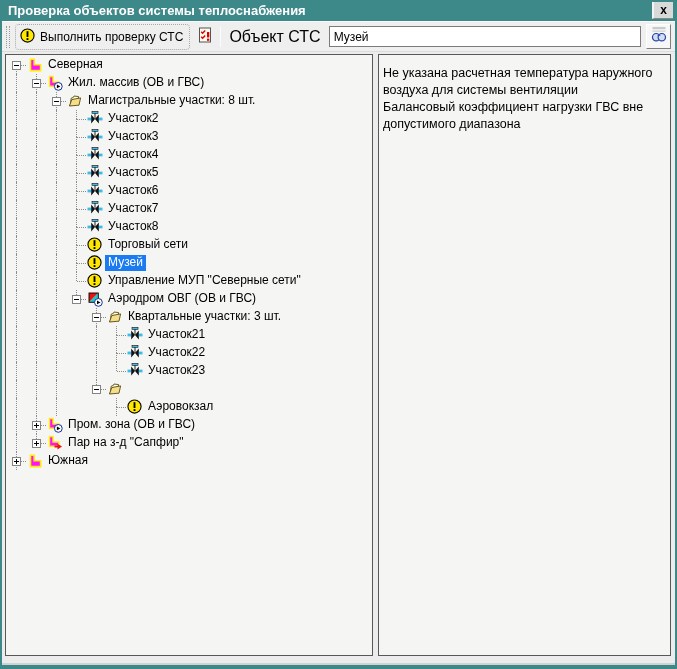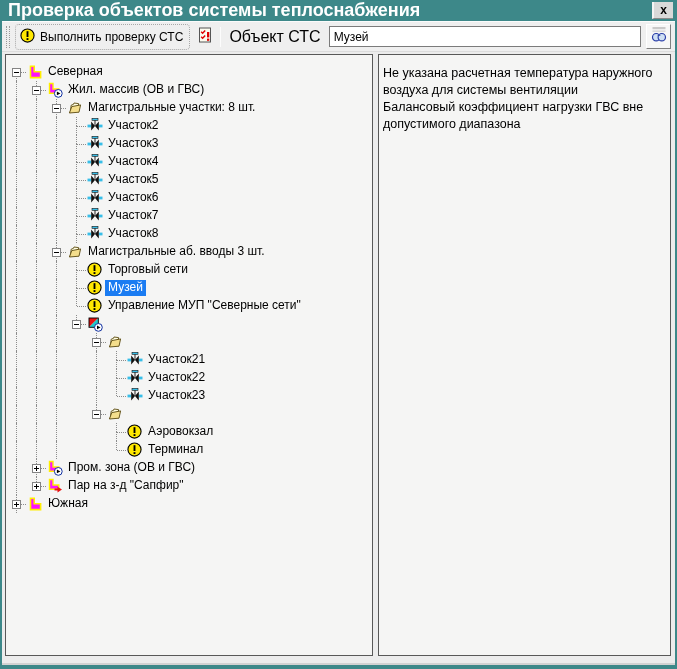--- a/index.html
+++ b/index.html
@@ -5,21 +5,21 @@
   * { margin:0; padding:0; box-sizing:border-box; }
   html,body { width:677px; height:669px; overflow:hidden; }
   body { background:#3D8889; font-family:"Liberation Sans", sans-serif; position:relative; }
 
   .window { position:absolute; top:0; left:2px; right:2px; bottom:4px;
             background:#ECECEC; display:flex; flex-direction:column;
             border-bottom:2px solid #D2D2D2; }
 
   
   .titlebar { height:21px; background:#3D8889; display:flex; align-items:center; flex:none; }
-  .titlebar .title { flex:1; color:#FFFFFF; font-weight:bold; font-size:18px; padding-left:6px;
+  .titlebar .title { flex:1; color:#FFFFFF; font-weight:bold; font-size:13px; padding-left:6px;
                      white-space:nowrap; overflow:hidden; }
   .close-btn { width:21px; height:17px; margin-right:2px; background:#D9D9D9;
                border-left:2px solid #F4F4F4; border-bottom:1px solid #8a8a8a;
                color:#000; font-weight:bold; font-size:12px; line-height:16px;
                text-align:center; cursor:default; }
 
   
   .toolbar { height:31px; background:#EFEFEF; border-top:1px solid #FBFBFB;
              border-bottom:1px solid #DCDCDC; display:flex; align-items:center;
              padding:5px 4px; gap:5px; flex:none; }
@@ -31,21 +31,21 @@
   .obj-label { font-size:16px; padding:0 3px; white-space:nowrap; }
   .obj-input { flex:1; height:21px; border:1px solid #7B7B7B; background:#FFFFFF;
                font-family:"Liberation Sans", sans-serif; font-size:12px; padding:1px 4px; }
   .find-btn { width:25px; height:25px; background:#F7F7F7; border:1px solid #808080;
               border-top-color:#FFFFFF; border-left-color:#FFFFFF;
               display:flex; align-items:center; justify-content:center; }
 
   
   .main { flex:1; display:flex; gap:5px; padding:2px 4px 7px 3px; min-height:0; }
   .panel { border:1px solid #585858; background:#F5F5F4; overflow:hidden; }
-  .tree-panel { width:368px; flex:none; padding-top:8px; }
+  .tree-panel { width:368px; flex:none; padding-top:1px; }
   .msg-panel  { flex:1; padding:10px 4px; font-size:12.5px; line-height:17px; color:#000; }
 
   
   .tree-row { height:18px; white-space:nowrap; position:relative; }
   .slot { display:inline-block; width:20px; height:18px; vertical-align:top; position:relative; }
   .slot .v    { position:absolute; left:10px; top:0; bottom:0; width:0; border-left:1px dotted #8c8c8c; }
   .slot .vtop { position:absolute; left:10px; top:0; height:9px; width:0; border-left:1px dotted #8c8c8c; }
   .slot .vbot { position:absolute; left:10px; top:9px; bottom:0; width:0; border-left:1px dotted #8c8c8c; }
   .slot .h    { position:absolute; left:11px; right:0; top:9px; height:0; border-top:1px dotted #8c8c8c; }
   .ebox { position:absolute; left:6px; top:4.5px; width:9px; height:9px; background:#FFFFFF;
@@ -164,24 +164,20 @@
               <rect x="5" y="0.4" width="6" height="1.9" fill="#38BEE8" stroke="#111" stroke-width="0.6"></rect>
             </svg></span><span class="tlabel">Участок7</span></div>
         <div class="tree-row"><span class="slot"><span class="v"></span></span><span class="slot"><span class="v"></span></span><span class="slot"><span class="v"></span></span><span class="slot"><span class="h"></span><span class="vtop"></span><span class="vbot"></span></span><span class="ticon"><svg width="16" height="16" viewBox="0 0 16 16">
               <rect x="0.5" y="6.6" width="3.6" height="2.8" fill="#38BEE8"></rect>
               <rect x="11.9" y="6.6" width="3.6" height="2.8" fill="#38BEE8"></rect>
               <path d="M4.2 3.6 L4.2 12.4 L8 8 Z" fill="#111"></path>
               <path d="M11.8 3.6 L11.8 12.4 L8 8 Z" fill="#111"></path>
               <rect x="7.55" y="1.6" width="0.9" height="6.4" fill="#111"></rect>
               <rect x="5" y="0.4" width="6" height="1.9" fill="#38BEE8" stroke="#111" stroke-width="0.6"></rect>
             </svg></span><span class="tlabel">Участок8</span></div>
-        <div class="tree-row"><span class="slot"><span class="v"></span></span><span class="slot"><span class="v"></span></span><span class="slot"><span class="h"></span><span class="vtop"></span><span class="vbot"></span><span class="ebox minus"></span></span><span class="ticon"><svg width="16" height="16" viewBox="0 0 16 16">
-              <path d="M3.2 12.8 L4.2 5.2 L6.4 4.4 L7 3 L11.6 3.6 L11.2 6.4 Z" fill="#FFFDE0" stroke="#5a4a10" stroke-width="0.9"></path>
-              <path d="M2.4 13 L4.8 6.6 L13.6 4.9 L12 12.2 Z" fill="#F4DE8C" stroke="#5a4a10" stroke-width="0.9"></path>
-            </svg></span><span class="tlabel">Магистральные аб. вводы 3 шт.</span></div>
         <div class="tree-row"><span class="slot"><span class="v"></span></span><span class="slot"><span class="v"></span></span><span class="slot"><span class="v"></span></span><span class="slot"><span class="h"></span><span class="vtop"></span><span class="vbot"></span></span><span class="ticon"><svg width="15" height="15" viewBox="0 0 16 16">
               <circle cx="8" cy="8" r="7" fill="#FFE800" stroke="#000" stroke-width="1.2"></circle>
               <rect x="7" y="3.4" width="2" height="6.2" fill="#000"></rect>
               <rect x="7" y="10.8" width="2" height="2" fill="#000"></rect>
             </svg></span><span class="tlabel">Торговый сети</span></div>
         <div class="tree-row selected"><span class="slot"><span class="v"></span></span><span class="slot"><span class="v"></span></span><span class="slot"><span class="v"></span></span><span class="slot"><span class="h"></span><span class="vtop"></span><span class="vbot"></span></span><span class="ticon"><svg width="15" height="15" viewBox="0 0 16 16">
               <circle cx="8" cy="8" r="7" fill="#FFE800" stroke="#000" stroke-width="1.2"></circle>
               <rect x="7" y="3.4" width="2" height="6.2" fill="#000"></rect>
               <rect x="7" y="10.8" width="2" height="2" fill="#000"></rect>
             </svg></span><span class="tlabel">Музей</span></div>
@@ -189,25 +185,25 @@
               <circle cx="8" cy="8" r="7" fill="#FFE800" stroke="#000" stroke-width="1.2"></circle>
               <rect x="7" y="3.4" width="2" height="6.2" fill="#000"></rect>
               <rect x="7" y="10.8" width="2" height="2" fill="#000"></rect>
             </svg></span><span class="tlabel">Управление МУП "Северные сети"</span></div>
         <div class="tree-row"><span class="slot"><span class="v"></span></span><span class="slot"><span class="v"></span></span><span class="slot"><span class="v"></span></span><span class="slot"><span class="h"></span><span class="vtop"></span><span class="ebox minus"></span></span><span class="ticon"><svg width="16" height="16" viewBox="0 0 16 16">
               <path d="M2 2 L11.3 2 L2 11.3 Z" fill="#E81212"></path>
               <path d="M11.3 2 L11.3 11.3 L2 11.3 Z" fill="#20C8C8"></path>
               <rect x="2" y="2" width="9.3" height="9.3" fill="none" stroke="#000" stroke-width="0.9"></rect>
               <circle cx="11.4" cy="11.4" r="3.9" fill="#FFF" stroke="#1030A0" stroke-width="1"></circle>
               <path d="M10 9.5 L13.5 11.4 L10 13.3 Z" fill="#000"></path>
-            </svg></span></div>
+            </svg></span><span class="tlabel">Аэродром ОВГ (ОВ и ГВС)</span></div>
         <div class="tree-row"><span class="slot"><span class="v"></span></span><span class="slot"><span class="v"></span></span><span class="slot"><span class="v"></span></span><span class="slot"></span><span class="slot"><span class="h"></span><span class="vtop"></span><span class="vbot"></span><span class="ebox minus"></span></span><span class="ticon"><svg width="16" height="16" viewBox="0 0 16 16">
               <path d="M3.2 12.8 L4.2 5.2 L6.4 4.4 L7 3 L11.6 3.6 L11.2 6.4 Z" fill="#FFFDE0" stroke="#5a4a10" stroke-width="0.9"></path>
               <path d="M2.4 13 L4.8 6.6 L13.6 4.9 L12 12.2 Z" fill="#F4DE8C" stroke="#5a4a10" stroke-width="0.9"></path>
-            </svg></span></div>
+            </svg></span><span class="tlabel">Квартальные участки: 3 шт.</span></div>
         <div class="tree-row"><span class="slot"><span class="v"></span></span><span class="slot"><span class="v"></span></span><span class="slot"><span class="v"></span></span><span class="slot"></span><span class="slot"><span class="v"></span></span><span class="slot"><span class="h"></span><span class="vtop"></span><span class="vbot"></span></span><span class="ticon"><svg width="16" height="16" viewBox="0 0 16 16">
               <rect x="0.5" y="6.6" width="3.6" height="2.8" fill="#38BEE8"></rect>
               <rect x="11.9" y="6.6" width="3.6" height="2.8" fill="#38BEE8"></rect>
               <path d="M4.2 3.6 L4.2 12.4 L8 8 Z" fill="#111"></path>
               <path d="M11.8 3.6 L11.8 12.4 L8 8 Z" fill="#111"></path>
               <rect x="7.55" y="1.6" width="0.9" height="6.4" fill="#111"></rect>
               <rect x="5" y="0.4" width="6" height="1.9" fill="#38BEE8" stroke="#111" stroke-width="0.6"></rect>
             </svg></span><span class="tlabel">Участок21</span></div>
         <div class="tree-row"><span class="slot"><span class="v"></span></span><span class="slot"><span class="v"></span></span><span class="slot"><span class="v"></span></span><span class="slot"></span><span class="slot"><span class="v"></span></span><span class="slot"><span class="h"></span><span class="vtop"></span><span class="vbot"></span></span><span class="ticon"><svg width="16" height="16" viewBox="0 0 16 16">
               <rect x="0.5" y="6.6" width="3.6" height="2.8" fill="#38BEE8"></rect>
@@ -227,25 +223,20 @@
             </svg></span><span class="tlabel">Участок23</span></div>
         <div class="tree-row"><span class="slot"><span class="v"></span></span><span class="slot"><span class="v"></span></span><span class="slot"><span class="v"></span></span><span class="slot"></span><span class="slot"><span class="h"></span><span class="vtop"></span><span class="ebox minus"></span></span><span class="ticon"><svg width="16" height="16" viewBox="0 0 16 16">
               <path d="M3.2 12.8 L4.2 5.2 L6.4 4.4 L7 3 L11.6 3.6 L11.2 6.4 Z" fill="#FFFDE0" stroke="#5a4a10" stroke-width="0.9"></path>
               <path d="M2.4 13 L4.8 6.6 L13.6 4.9 L12 12.2 Z" fill="#F4DE8C" stroke="#5a4a10" stroke-width="0.9"></path>
             </svg></span></div>
         <div class="tree-row"><span class="slot"><span class="v"></span></span><span class="slot"><span class="v"></span></span><span class="slot"><span class="v"></span></span><span class="slot"></span><span class="slot"></span><span class="slot"><span class="h"></span><span class="vtop"></span><span class="vbot"></span></span><span class="ticon"><svg width="15" height="15" viewBox="0 0 16 16">
               <circle cx="8" cy="8" r="7" fill="#FFE800" stroke="#000" stroke-width="1.2"></circle>
               <rect x="7" y="3.4" width="2" height="6.2" fill="#000"></rect>
               <rect x="7" y="10.8" width="2" height="2" fill="#000"></rect>
             </svg></span><span class="tlabel">Аэровокзал</span></div>
-        <div class="tree-row"><span class="slot"><span class="v"></span></span><span class="slot"><span class="v"></span></span><span class="slot"><span class="v"></span></span><span class="slot"></span><span class="slot"></span><span class="slot"><span class="h"></span><span class="vtop"></span></span><span class="ticon"><svg width="15" height="15" viewBox="0 0 16 16">
-              <circle cx="8" cy="8" r="7" fill="#FFE800" stroke="#000" stroke-width="1.2"></circle>
-              <rect x="7" y="3.4" width="2" height="6.2" fill="#000"></rect>
-              <rect x="7" y="10.8" width="2" height="2" fill="#000"></rect>
-            </svg></span><span class="tlabel">Терминал</span></div>
         <div class="tree-row"><span class="slot"><span class="v"></span></span><span class="slot"><span class="h"></span><span class="vtop"></span><span class="vbot"></span><span class="ebox plus"></span></span><span class="ticon"><svg width="16" height="16" viewBox="0 0 16 16">
               <path d="M2.5 1.5 L6 1.5 L6 7 L11.8 7 L11.8 11.3 L2.5 11.3 Z" fill="#FF10FF" stroke="#FFEE00" stroke-width="1.4"></path>
               <circle cx="11.3" cy="11.4" r="3.9" fill="#FFF" stroke="#1030A0" stroke-width="1"></circle>
               <path d="M9.9 9.5 L13.4 11.4 L9.9 13.3 Z" fill="#000"></path>
             </svg></span><span class="tlabel">Пром. зона (ОВ и ГВС)</span></div>
         <div class="tree-row"><span class="slot"><span class="v"></span></span><span class="slot"><span class="h"></span><span class="vtop"></span><span class="ebox plus"></span></span><span class="ticon"><svg width="16" height="16" viewBox="0 0 16 16">
               <path d="M2.5 1.5 L6 1.5 L6 7 L11.8 7 L11.8 11.3 L2.5 11.3 Z" fill="#FF10FF" stroke="#FFEE00" stroke-width="1.4"></path>
               <path d="M7.5 10.6 L10.5 10.6 L10.5 8.8 L15 11.6 L10.5 14.4 L10.5 12.6 L7.5 12.6 Z" fill="#E81212"></path>
             </svg></span><span class="tlabel">Пар на з-д "Сапфир"</span></div>
         <div class="tree-row"><span class="slot"><span class="h"></span><span class="vtop"></span><span class="vbot"></span><span class="ebox plus"></span></span><span class="ticon"><svg width="16" height="16" viewBox="0 0 16 16">

